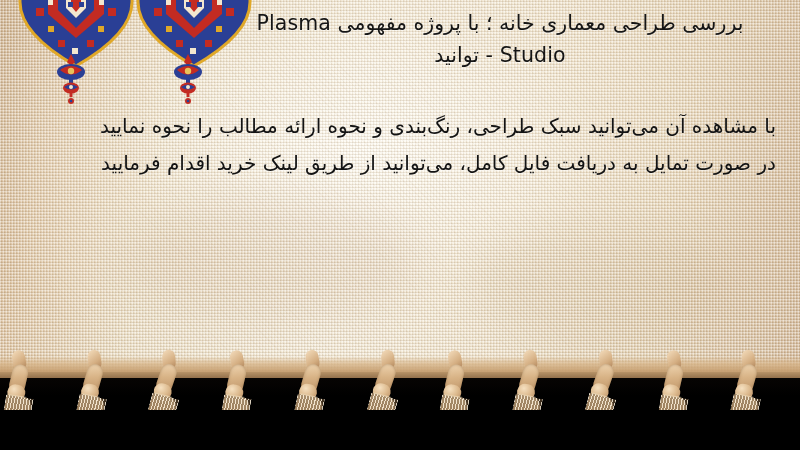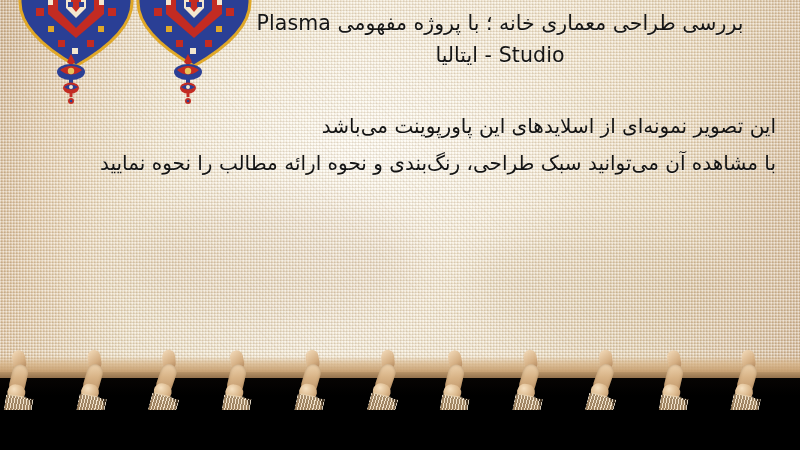--- a/index.html
+++ b/index.html
@@ -320,26 +320,26 @@
       <path d="M16 35 Q23 30 30 35 Q23 40 16 35 Z" fill="#2a3f95"></path>
       <circle cx="23" cy="35" r="2" fill="#f3e7cf"></circle>
       <rect x="21.5" y="41" width="3" height="4" fill="#c32b22"></rect>
       <circle cx="23" cy="49" r="3" fill="#c32b22"></circle>
       <circle cx="23" cy="49" r="1.3" fill="#2a3f95"></circle>
     </svg>
   </div>
 
   <div class="title-block">
     <div>بررسی طراحی معماری خانه ؛ با پروژه مفهومی Plasma</div>
-    <div>Studio - ایتالیا</div>
+    <div>Studio - توانید</div>
   </div>
 
   <div class="body-block">
-    <div class="body-line">این تصویر نمونه‌ای از اسلایدهای این پاورپوینت می‌باشد</div>
     <div class="body-line">با مشاهده آن می‌توانید سبک طراحی، رنگ‌بندی و نحوه ارائه مطالب را نحوه نمایید</div>
+    <div class="body-line">در صورت تمایل به دریافت فایل کامل، می‌توانید از طریق لینک خرید اقدام فرمایید</div>
   </div>
 
   <div class="dark-band"></div>
   <div class="edge-bind"></div>
   <div class="fringe-row" id="fringe-row">
       <div class="tassel" style="left: 6px; transform: rotate(-3deg);">
         <div class="link"></div>
         <div class="knot"></div>
         <div class="knot2"></div>
         <div class="skirt"></div>

